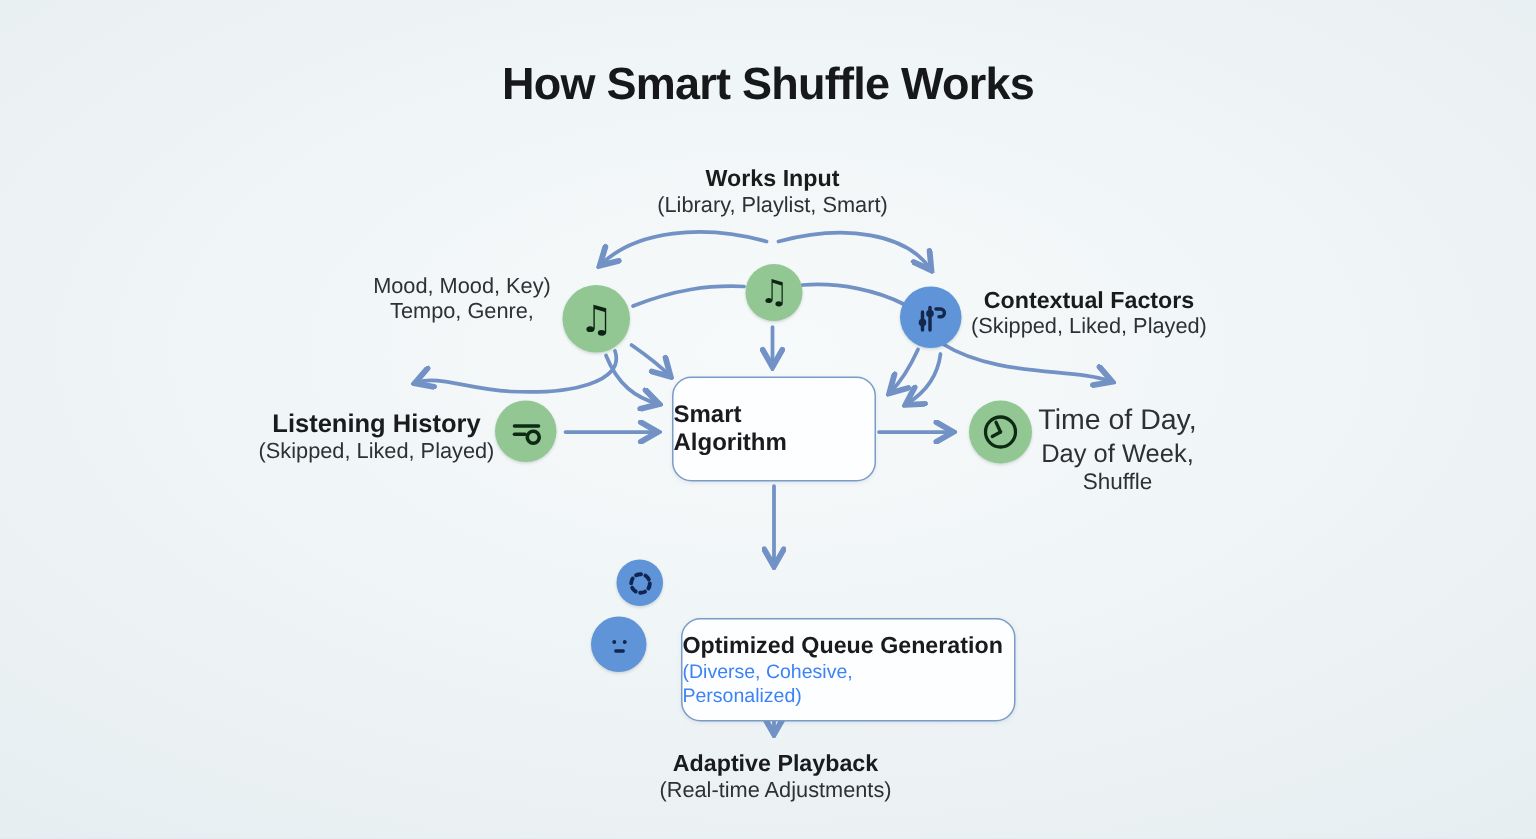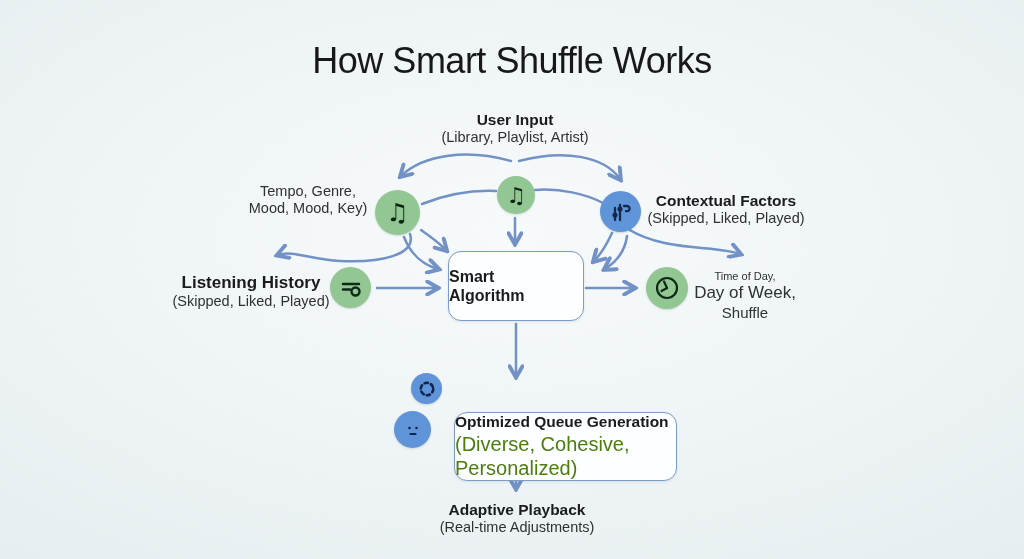--- a/index.html
+++ b/index.html
@@ -1,33 +1,33 @@
 <!DOCTYPE html>
 <html><head>
 <meta charset="utf-8">
 <style>
   html,body{margin:0;padding:0;}
   body{font-family:"Liberation Sans","DejaVu Sans",sans-serif;background:#dde8ec;}
   .canvas{position:relative;width:1024px;height:559px;overflow:hidden;
     background:radial-gradient(120% 115% at 50% 42%, #f7fafb 0%, #ecf2f4 45%, #dbe6ea 100%);}
   .title{position:absolute;left:0;top:40px;width:100%;text-align:center;
-    font-size:36px;font-weight:400;color:#17181a;letter-spacing:-.5px;}
+    font-size:30px;font-weight:700;color:#17181a;letter-spacing:-.5px;}
   .node{position:absolute;text-align:center;color:#2a2d30;}
   .node .t{font-weight:700;color:#191b1d;font-size:16px;line-height:1.15;}
   .node .s{font-size:14.5px;line-height:1.2;color:#2e3134;}
   .badge{position:absolute;border-radius:50%;display:flex;align-items:center;justify-content:center;
     box-shadow:0 1px 2px rgba(40,70,60,.18);}
   .badge.green{background:#92c794;}
   .badge.blue{background:#5f94d8;}
   .note{font-family:"DejaVu Sans",sans-serif;color:#0e2412;font-weight:700;}
   .box{position:absolute;background:#fdfeff;border:1.6px solid #7b9cc7;border-radius:13px;
     display:flex;flex-direction:column;align-items:flex-start;justify-content:center;
     box-shadow:0 1px 3px rgba(70,100,140,.12);}
   .box .t{font-weight:700;color:#191b1d;font-size:16px;line-height:1.2;}
-  .box .s{font-size:20px;line-height:1.2;color:#4d7c0f;}
+  .box .s{font-size:13px;line-height:1.2;color:#3b82f6;}
   svg.arrows{position:absolute;left:0;top:0;pointer-events:none;}
 </style>
 </head>
 <body>
 
 <div class="canvas">
 
   <div class="title">How Smart Shuffle Works</div>
 
   <svg class="arrows" width="1024" height="559" viewBox="0 0 1024 559">
@@ -49,27 +49,27 @@
       <path d="M 586 288 L 634 288" marker-end="url(#arr)"></path>
       <path d="M 628 229 C 665 252 715 245 740 254" marker-end="url(#arr)"></path>
       <path d="M 612 233 C 606 246 601 254 594 261" marker-end="url(#arr)"></path>
       <path d="M 627 236 C 625 252 616 262 605 269" marker-end="url(#arr)"></path>
       <path d="M 516 324 L 516 376" marker-end="url(#arr)"></path>
       <path d="M 516 462 L 516 488" marker-end="url(#arr)"></path>
     </g>
   </svg>
 
   <div class="node" style="left:404px;top:111px;width:222px;">
-    <div class="t" style="font-size:15.5px;">User Input</div>
-    <div class="s">(Library, Playlist, Artist)</div>
+    <div class="t" style="font-size:15.5px;">Works Input</div>
+    <div class="s">(Library, Playlist, Smart)</div>
   </div>
 
   <div class="node" style="left:228px;top:183px;width:160px;">
+    <div class="s">Mood, Mood, Key)</div>
     <div class="s">Tempo, Genre,</div>
-    <div class="s">Mood, Mood, Key)</div>
   </div>
   <div class="badge green" style="left:375px;top:190px;width:45px;height:45px;">
     <span class="note" style="font-size:25px;">♫</span>
   </div>
 
   <div class="badge green" style="left:497px;top:176px;width:38px;height:38px;">
     <span class="note" style="font-size:22px;">♫</span>
   </div>
 
   <div class="badge blue" style="left:600px;top:191px;width:41px;height:41px;">
@@ -110,21 +110,21 @@
   <div class="badge green" style="left:646px;top:267px;width:42px;height:42px;">
     <svg width="28" height="28" viewBox="0 0 28 28">
       <g stroke="#0e2a14" stroke-width="2.2" stroke-linecap="round" fill="none">
         <circle cx="14" cy="14" r="10"></circle>
         <path d="M14 14 L11 7.5"></path>
         <path d="M14 14 L8.5 17"></path>
       </g>
     </svg>
   </div>
   <div class="node" style="left:688px;top:270px;width:114px;">
-    <div class="s" style="font-size:11px;">Time of Day,</div>
+    <div class="s" style="font-size:19px;">Time of Day,</div>
     <div class="s" style="font-size:17px;">Day of Week,</div>
     <div class="s" style="font-size:15px;">Shuffle</div>
   </div>
 
   <div class="box" style="left:406px;top:412px;width:221px;height:67px;margin-left:48px;">
     <div class="t" style="font-size:15.5px;">Optimized Queue Generation</div>
     <div class="s">(Diverse, Cohesive,</div>
     <div class="s">Personalized)</div>
   </div>
   <div class="badge blue" style="left:411px;top:373px;width:31px;height:31px;">

